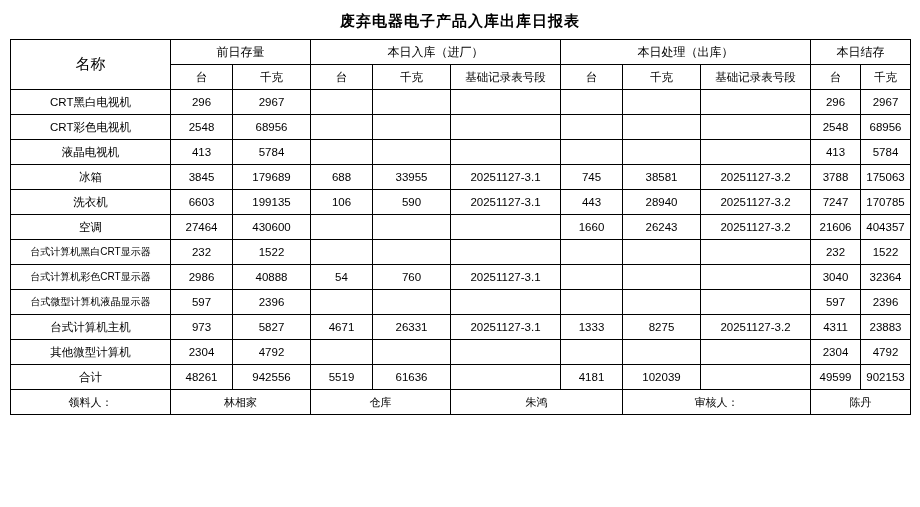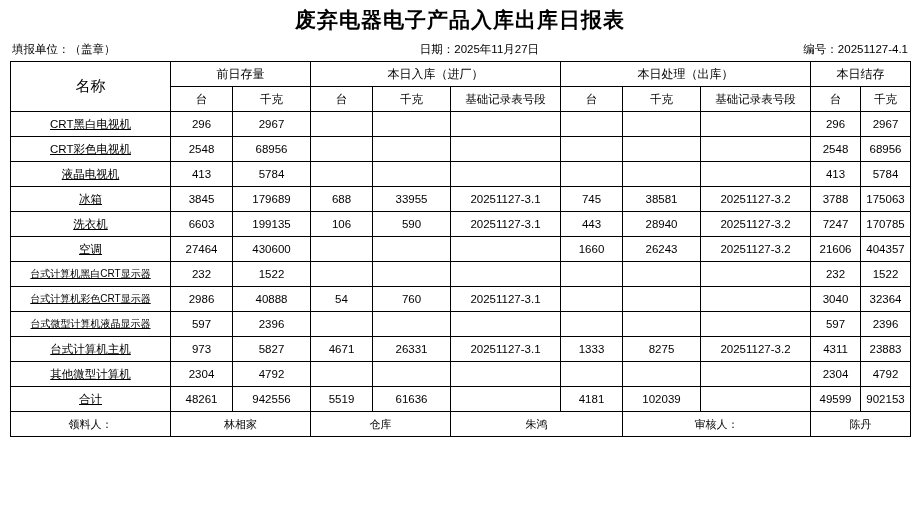--- a/index.html
+++ b/index.html
@@ -17,24 +17,24 @@
   .page {
     width: 920px;
     height: 507px;
     position: relative;
     box-sizing: border-box;
     padding: 0 10px;
   }
   .title {
     text-align: center;
     font-family: "Liberation Serif", serif;
-    font-size: 21px;
+    font-size: 15px;
     font-weight: bold;
     letter-spacing: 1px;
-    padding-top: 6px;
+    padding-top: 12px;
     padding-bottom: 8px;
   }
   .meta-row {
     display: flex;
     justify-content: space-between;
     align-items: center;
     font-size: 11.5px;
     padding: 0 2px 4px 2px;
   }
   .meta-left { text-align: left; }
@@ -54,21 +54,20 @@
     padding: 2px 1px;
     height: 20px;
     overflow: hidden;
     white-space: nowrap;
   }
   table.main th {
     font-weight: normal;
   }
   .name-cell {
     font-size: 11.5px;
-    text-decoration: underline;
   }
   .name-cell.small {
     font-size: 10px;
   }
   .hdr-name { font-size: 15px; }
   .hdr-group { font-size: 12px; }
   .total-row td { }
   .sign-row td {
     border: none;
     height: 30px;
@@ -78,25 +77,20 @@
   .sign-label { text-align: right; padding-right: 4px;}
   .sign-value { text-align: left; padding-left: 10px;}
 </style>
 </head>
 <body>
 
 <div class="page">
 
   <div class="title">废弃电器电子产品入库出库日报表</div>
 
-  <div class="meta-row">
-    <div class="meta-left">填报单位：（盖章）</div>
-    <div class="meta-center">日期：2025年11月27日</div>
-    <div class="meta-right">编号：20251127-4.1</div>
-  </div>
 
   <table class="main">
     <colgroup>
       <col style="width:160px">
       <col style="width:62px">
       <col style="width:78px">
       <col style="width:62px">
       <col style="width:78px">
       <col style="width:110px">
       <col style="width:62px">

